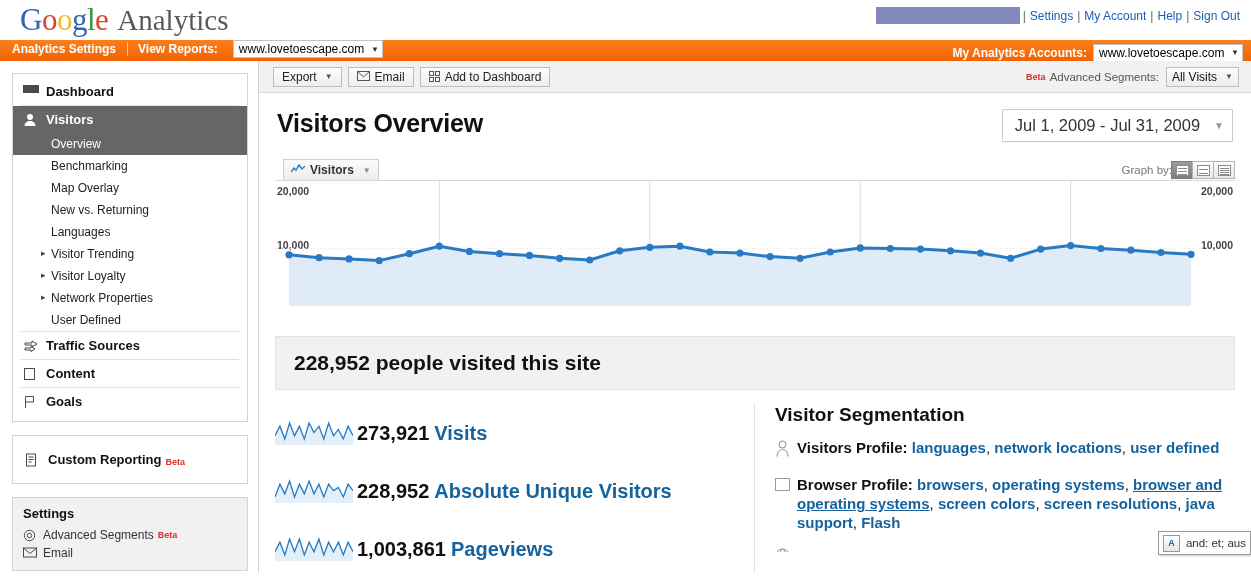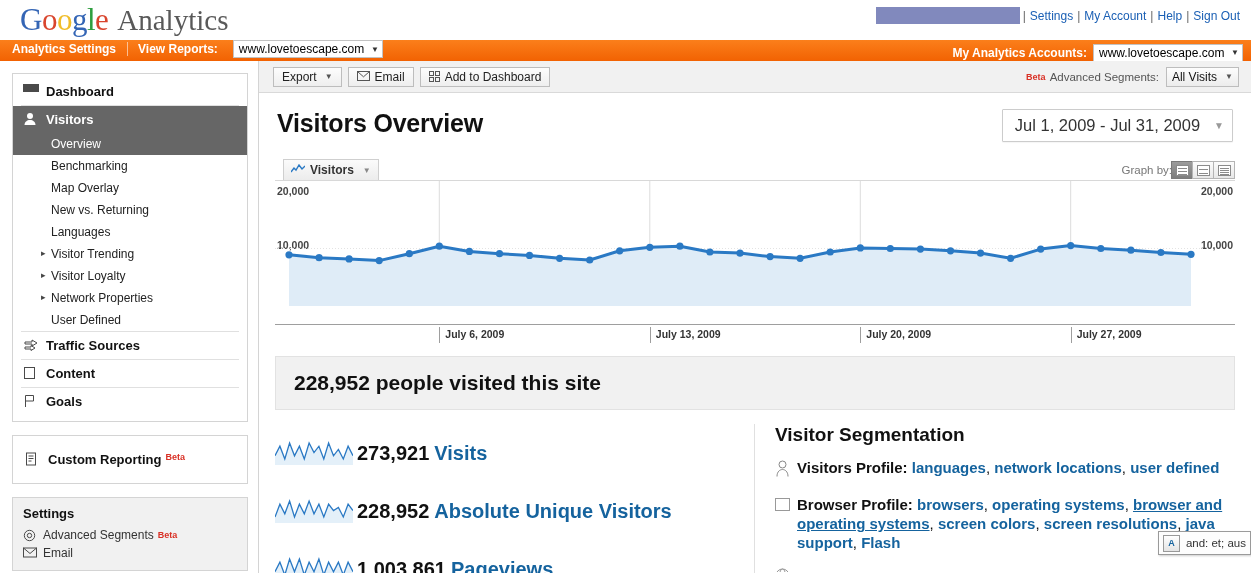--- a/index.html
+++ b/index.html
@@ -139,21 +139,21 @@
     margin-bottom: 13px;
   }
   .nav-group {
     border-bottom: 1px solid #e0e0e0;
     margin: 0 8px;
     padding: 0;
   }
   .nav-group:last-child { border-bottom: none; }
   .nav-top {
     display: flex;
-    align-items: flex-start;
+    align-items: flex-end;
     font-weight: bold;
     font-size: 13px;
     color: #111;
     padding: 6px 0 6px 2px;
     cursor: pointer;
   }
   .nav-top.active {
     background: #666666;
     color: #fff;
     margin: 0 -8px;
@@ -765,26 +765,20 @@
               <circle cx="705.5" cy="72.1" r="3.6" fill="#2a79c4"></circle>
               <circle cx="735.6" cy="77.3" r="3.6" fill="#2a79c4"></circle>
               <circle cx="765.7" cy="68.1" r="3.6" fill="#2a79c4"></circle>
               <circle cx="795.7" cy="64.6" r="3.6" fill="#2a79c4"></circle>
               <circle cx="825.8" cy="67.5" r="3.6" fill="#2a79c4"></circle>
               <circle cx="855.9" cy="69.2" r="3.6" fill="#2a79c4"></circle>
               <circle cx="885.9" cy="71.5" r="3.6" fill="#2a79c4"></circle>
               <circle cx="916.0" cy="73.3" r="3.6" fill="#2a79c4"></circle>
             </svg>
         </div>
-        <div id="xaxis">
-            <span class="xt" style="left: 164.3px;">July 6, 2009</span>
-            <span class="xt" style="left: 374.8px;">July 13, 2009</span>
-            <span class="xt" style="left: 585.3px;">July 20, 2009</span>
-            <span class="xt" style="left: 795.7px;">July 27, 2009</span>
-          </div>
       </div>
 
       <div id="summary-bar">228,952 people visited this site</div>
 
       <div id="panes">
 
         <div id="metrics">
           <div class="metric-row">
             <span class="metric-spark"><svg width="78" height="26" viewBox="0 0 78 26" class="spark">
                   <path d="M 0 26 L 0.0 16.8 L 4.9 7.2 L 9.8 20.0 L 14.6 4.0 L 19.5 16.8 L 24.4 7.2 L 29.3 20.0 L 34.1 4.0 L 39.0 13.6 L 43.9 7.2 L 48.8 20.0 L 53.6 4.0 L 58.5 16.8 L 63.4 10.4 L 68.3 20.0 L 73.1 7.2 L 78.0 16.8 L 78 26 Z" fill="#e4f0f9"></path>

